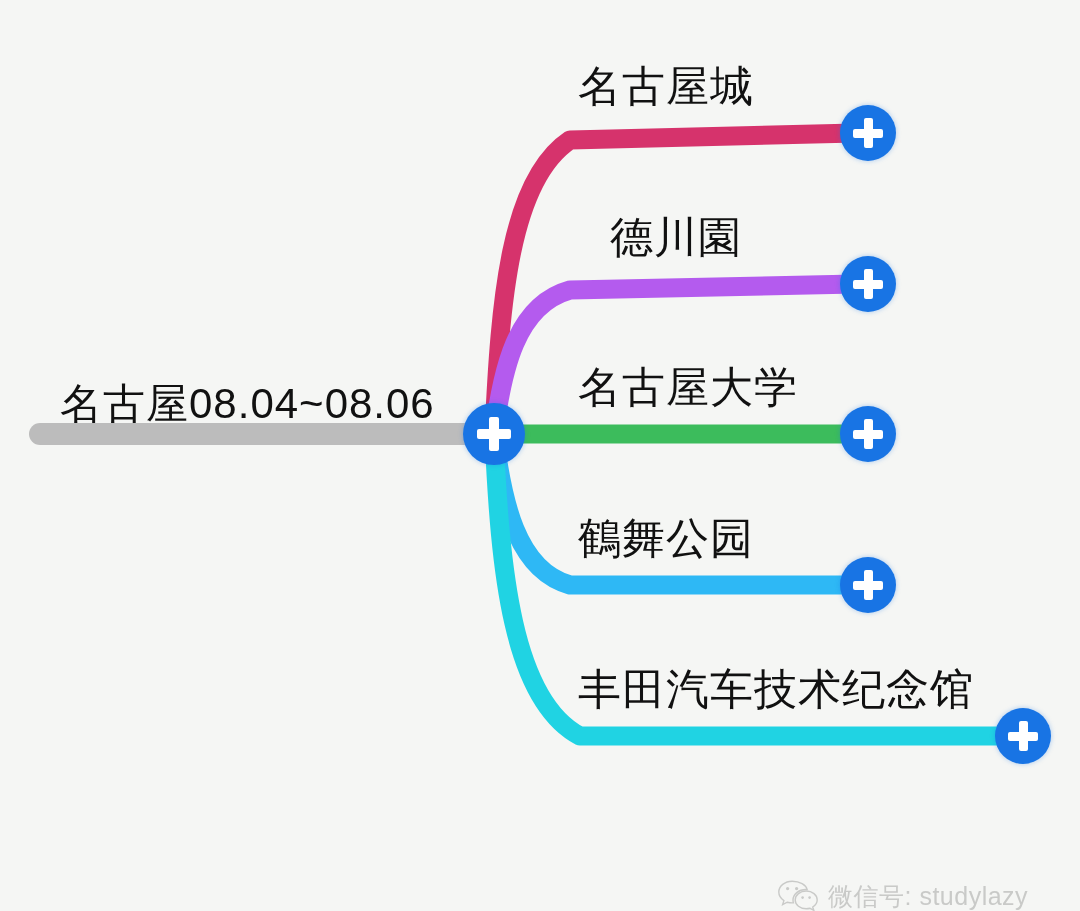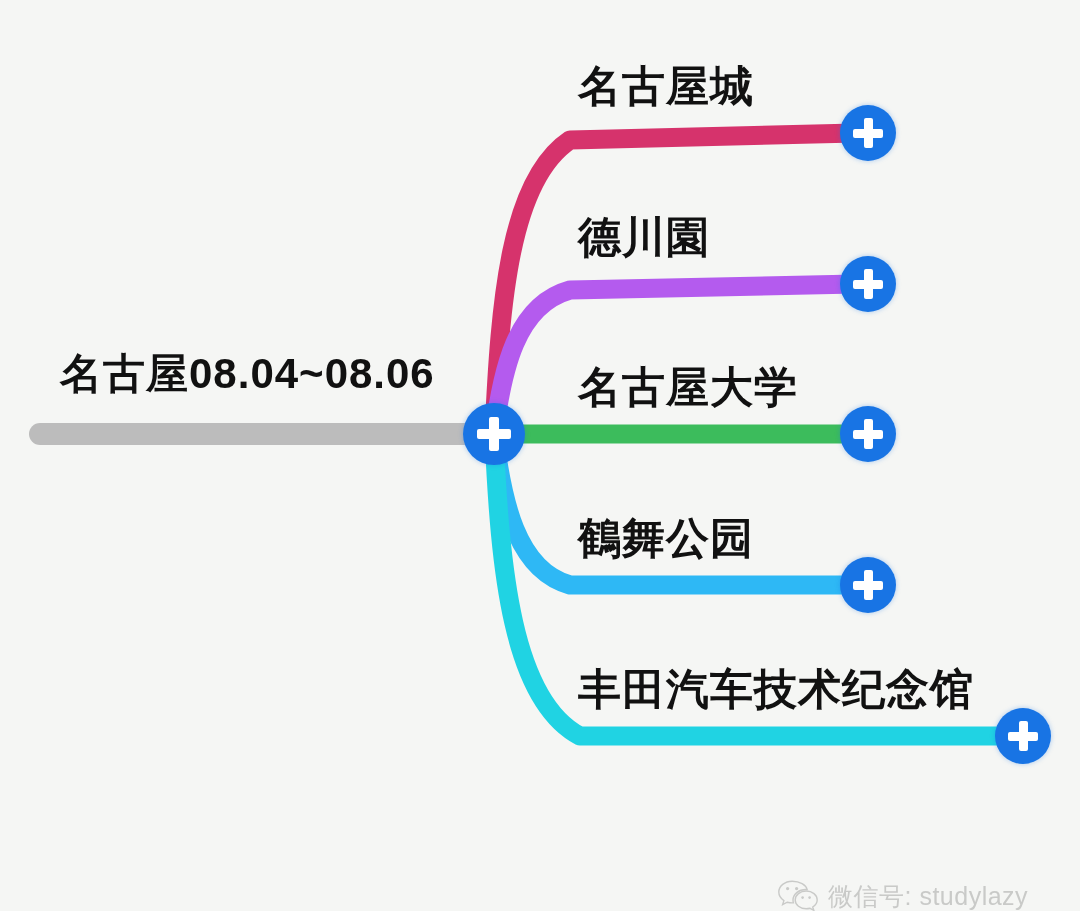--- a/index.html
+++ b/index.html
@@ -18,32 +18,32 @@
     position: absolute;
     top: 0;
     left: 0;
     width: 1080px;
     height: 911px;
   }
   .node-label {
     position: absolute;
     color: #111111;
     font-size: 43px;
-    font-weight: 700;
+    font-weight: 400;
     letter-spacing: 1px;
     white-space: nowrap;
     font-family: "Liberation Sans", "DejaVu Sans", sans-serif;
   }
   #root-label {
     left: 60px;
-    top: 346px;
+    top: 376px;
     font-size: 42px;
   }
   #label-0 { left: 578px; top: 58px; }
-  #label-1 { left: 578px; top: 209px; }
+  #label-1 { left: 610px; top: 209px; }
   #label-2 { left: 578px; top: 359px; }
   #label-3 { left: 578px; top: 510px; text-align: right; }
   #label-4 { left: 578px; top: 661px; text-align: center; }
 
   .plus-node {
     position: absolute;
     width: 56px;
     height: 56px;
     border-radius: 50%;
     background: #1874e4;

